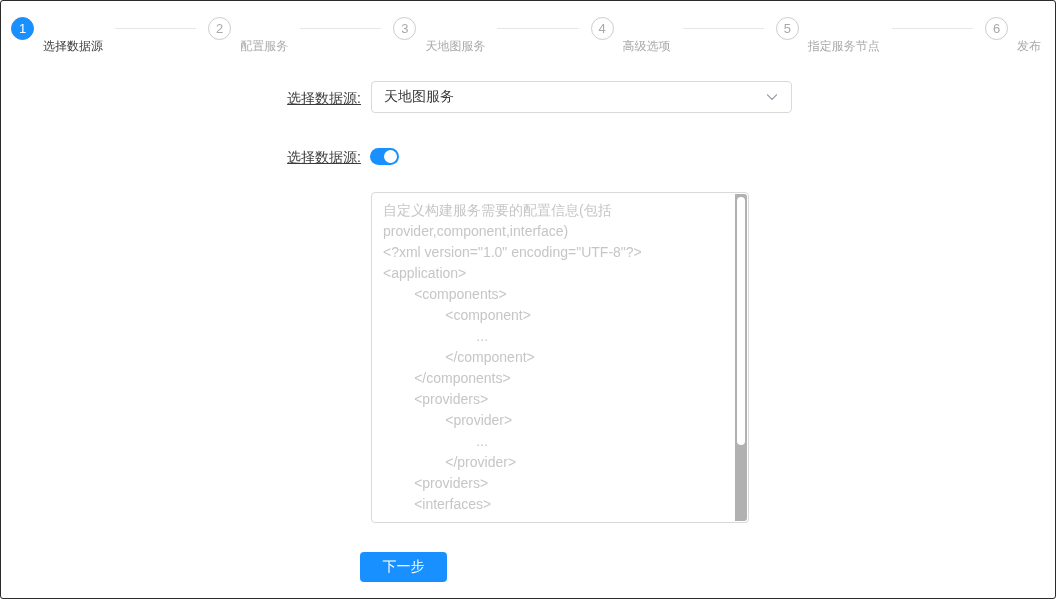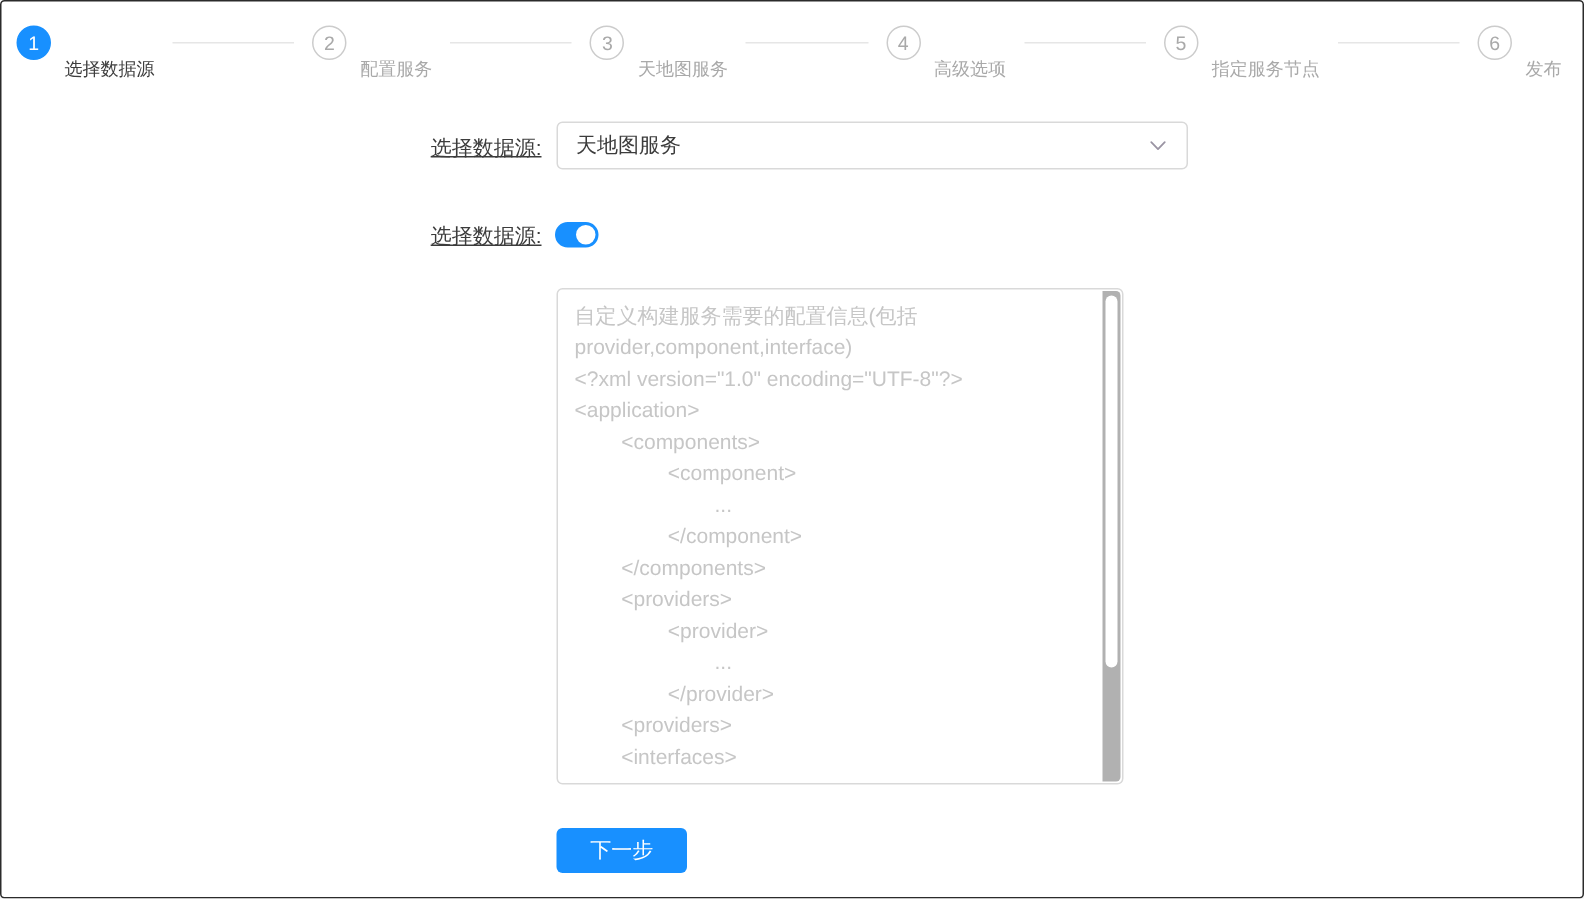--- a/index.html
+++ b/index.html
@@ -142,21 +142,21 @@
   .scroll-thumb {
     position: absolute;
     top: 3px; left: 2px;
     width: 8px; height: 248px;
     border-radius: 4px;
     background: #ffffff;
   }
 
   .next-button {
     position: absolute;
-    top: 551px; left: 370px;
+    top: 551px; left: 359px;
     width: 87px; height: 30px;
     background: var(--accent, #1890ff);
     color: #ffffff;
     font-size: 14px;
     font-family: "Liberation Sans", "DejaVu Sans", sans-serif;
     border: none;
     border-radius: 4px;
     cursor: pointer;
   }
 </style>

